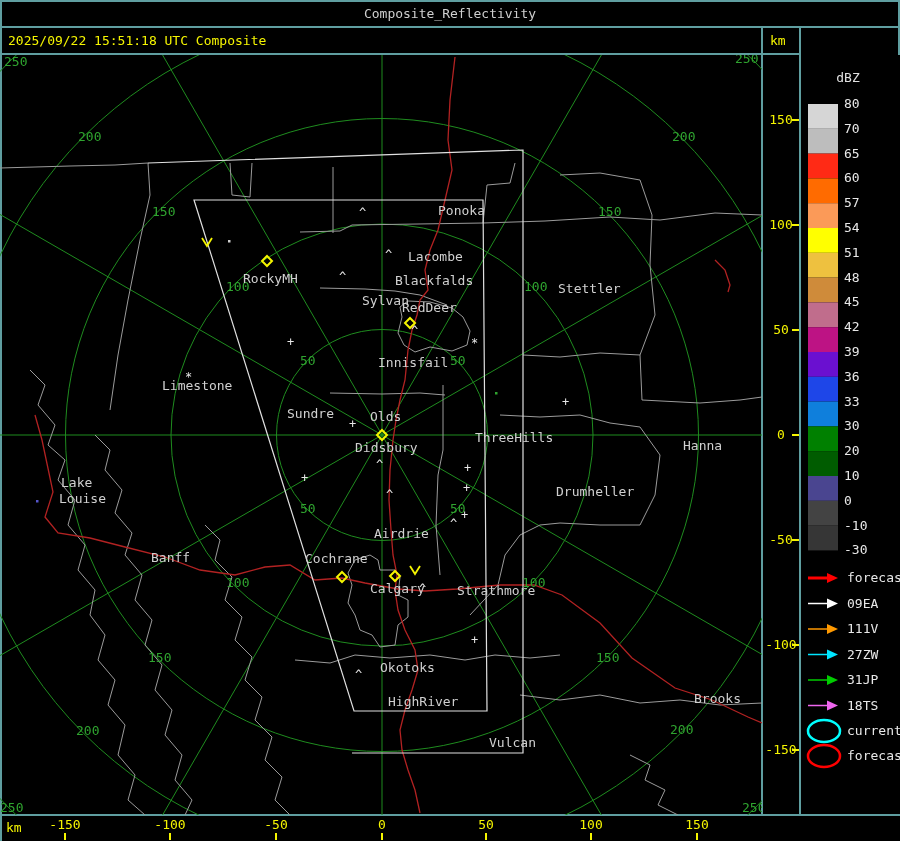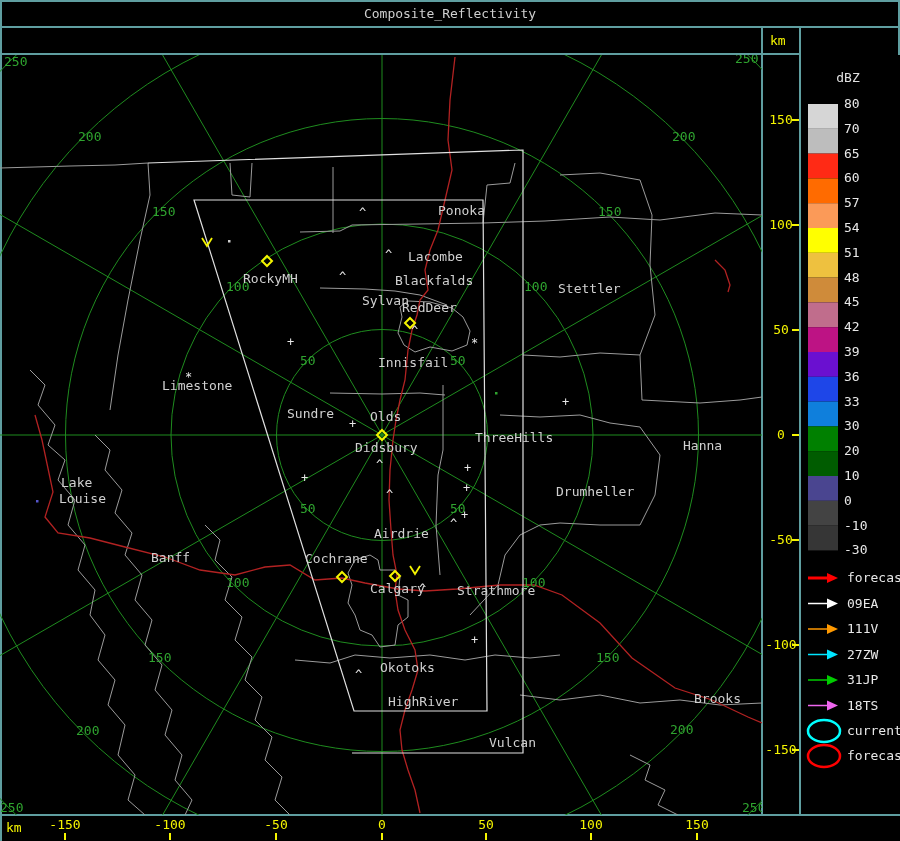--- a/index.html
+++ b/index.html
@@ -28,20 +28,21 @@
   <div class="teal" style="left:0;top:0;width:2px;height:841px;"></div>
   <div class="teal" style="left:898px;top:0;width:2px;height:55px;"></div>
   <div class="teal" style="left:761px;top:28px;width:2px;height:787px;"></div>
   <div class="teal" style="left:799px;top:28px;width:2px;height:787px;"></div>
   <div class="teal" style="left:0;top:814px;width:900px;height:2px;"></div>
 
   <div id="title-bar">
     <span>Composite_Reflectivity</span>
   </div>
 
+  <div id="status-bar">2025/09/22 15:51:18 UTC Composite</div>
   <div id="km-right">km</div>
 
   <div id="plot">
       <svg width="762" height="760" viewBox="0 0 762 760">
         <circle cx="382" cy="380" r="105.5" fill="none" stroke="#1f8c1f" stroke-width="1"></circle>
         <circle cx="382" cy="380" r="211" fill="none" stroke="#1f8c1f" stroke-width="1"></circle>
         <circle cx="382" cy="380" r="316.5" fill="none" stroke="#1f8c1f" stroke-width="1"></circle>
         <circle cx="382" cy="380" r="422" fill="none" stroke="#1f8c1f" stroke-width="1"></circle>
         <circle cx="382" cy="380" r="527.5" fill="none" stroke="#1f8c1f" stroke-width="1"></circle>
         <line x1="382" y1="380" x2="1282" y2="380" stroke="#1f8c1f" stroke-width="1"></line>

